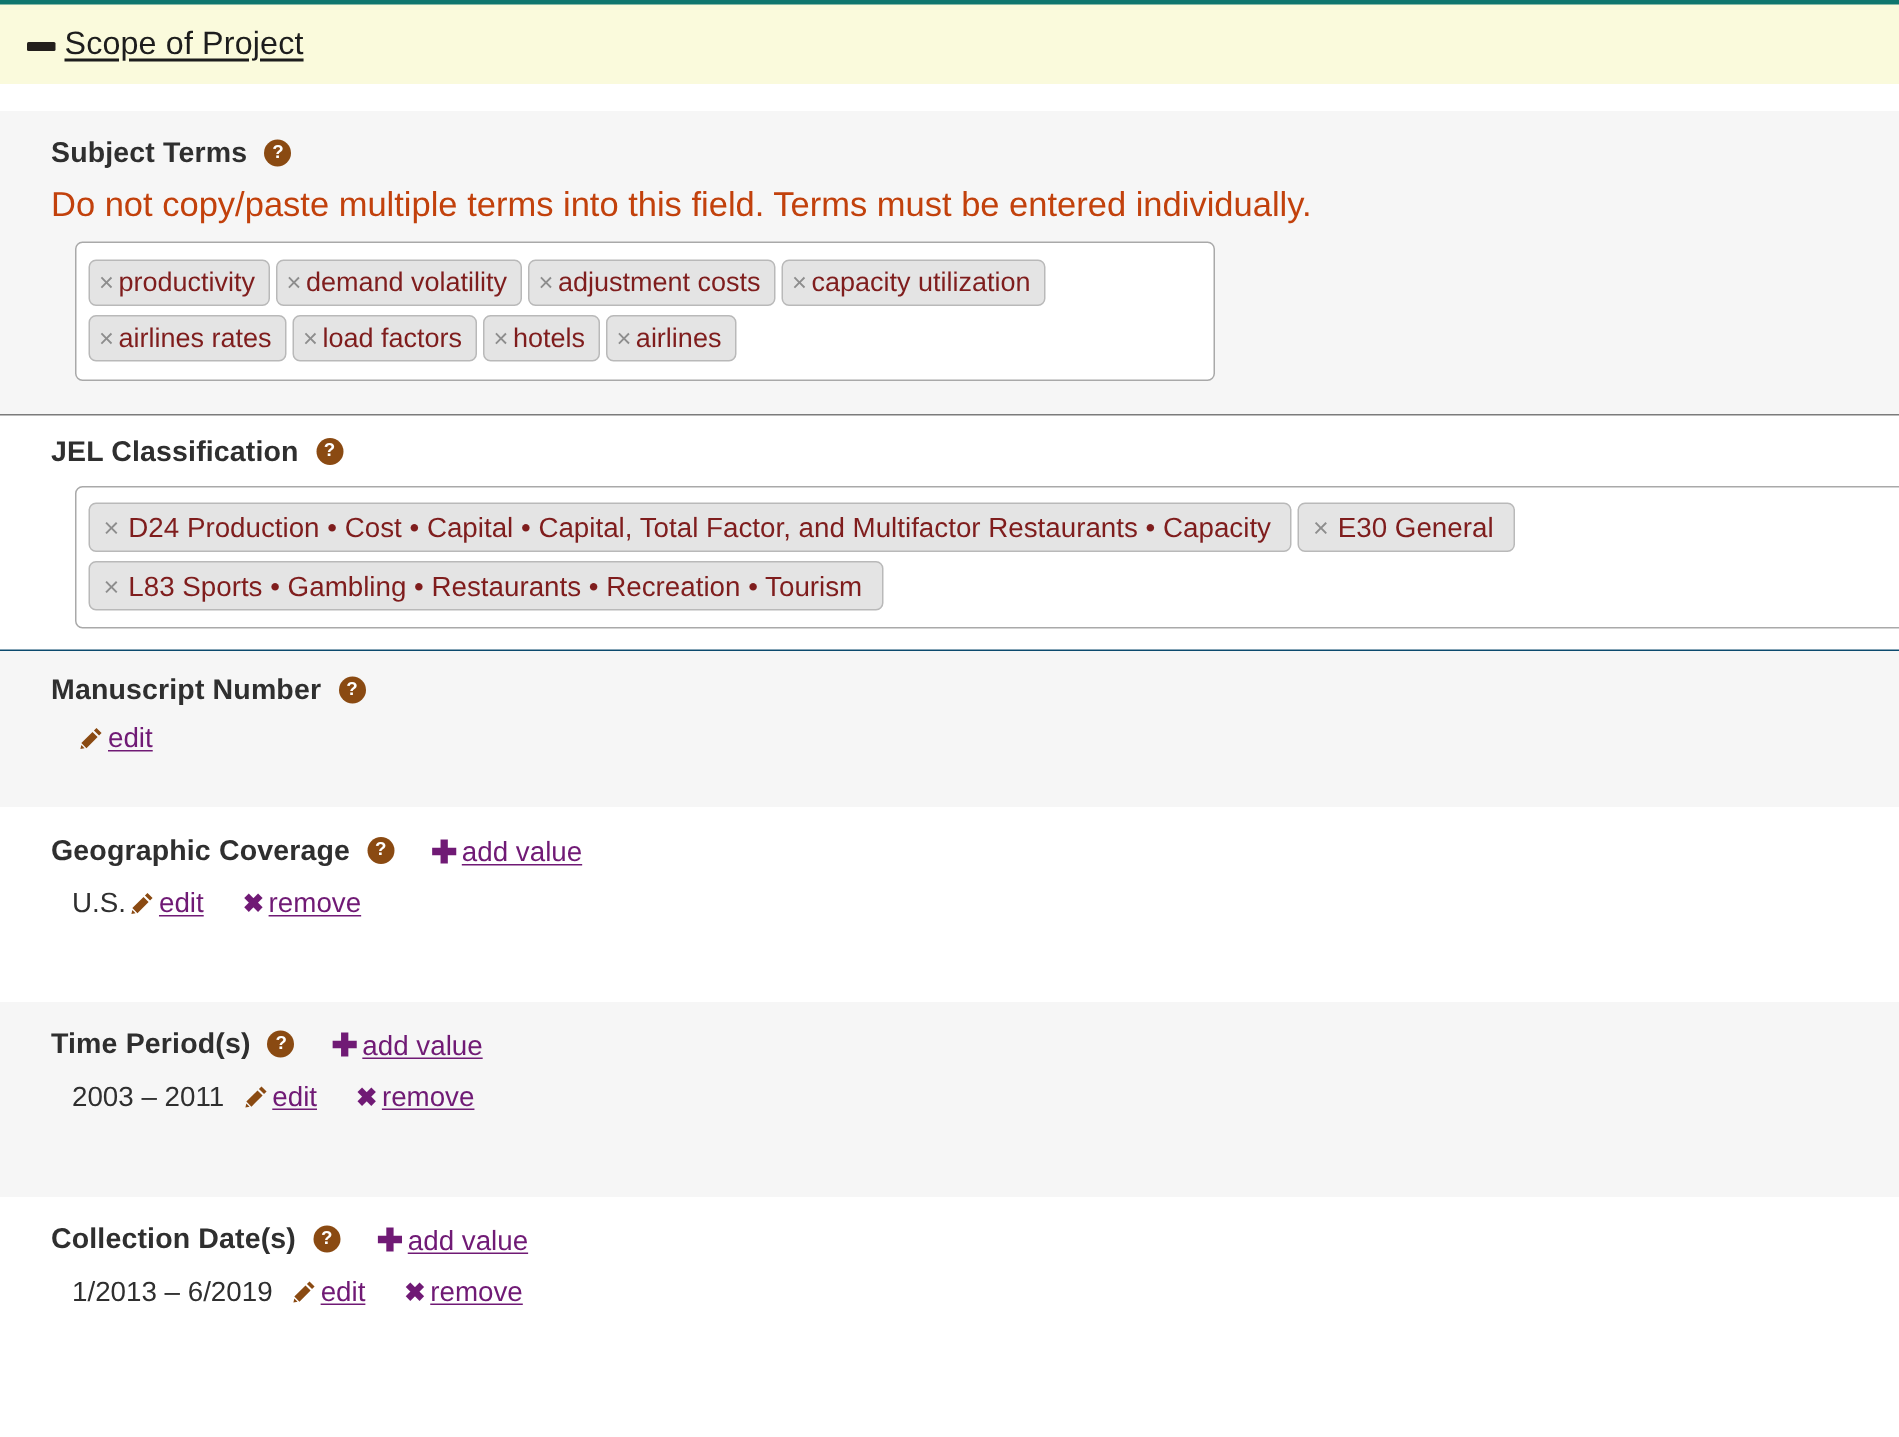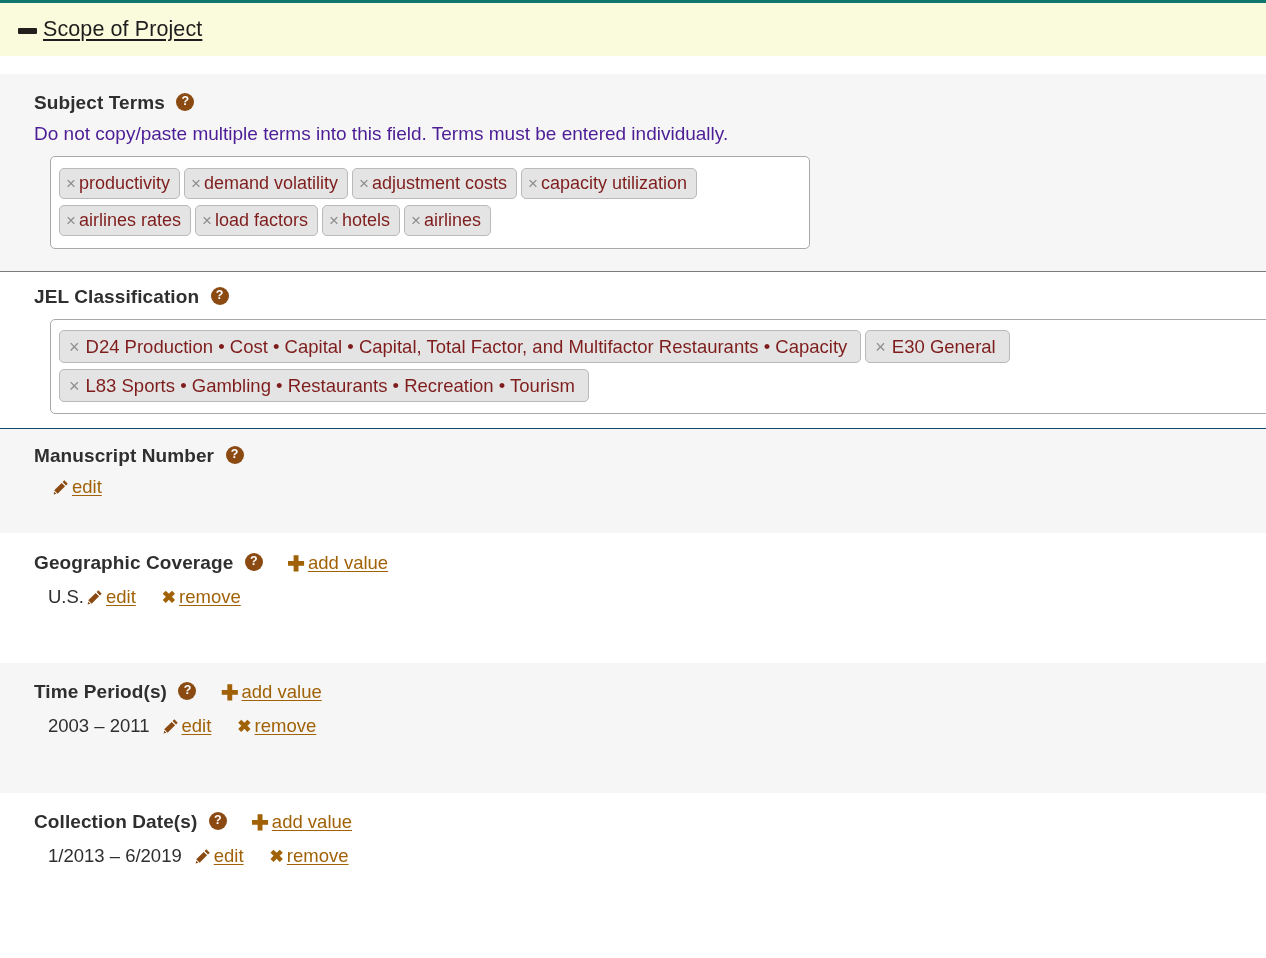--- a/index.html
+++ b/index.html
@@ -84,22 +84,22 @@
     line-height: 1;
     vertical-align: middle;
     margin-left: 7px;
     margin-bottom: 2px;
     cursor: pointer;
     box-sizing: border-box;
     padding-bottom: 1px;
   }
 
   .hint-text {
-    font-size: 19px;
-    color: #4c1d95;
+    font-size: 23px;
+    color: #c2410c;
     margin-top: 9px;
     margin-bottom: 0;
   }
 
   
   .token-box {
     margin-top: 11px;
     border: 1px solid #a9a9a9;
     border-radius: 5px;
     background: #ffffff;
@@ -147,21 +147,21 @@
     color: #2f2f2f;
   }
   .value-text { margin-right: 2px; }
   .value-text.wide { margin-right: 12px; }
 
   .action {
     display: inline-flex;
     align-items: center;
     text-decoration: none;
     cursor: pointer;
-    color: #a16207;
+    color: #701a75;
     font-size: 18.5px;
     white-space: nowrap;
   }
   .action .act-label {
     text-decoration: underline;
     text-underline-offset: 2px;
     margin-left: 3px;
   }
   .action + .action { margin-left: 26px; }
 

